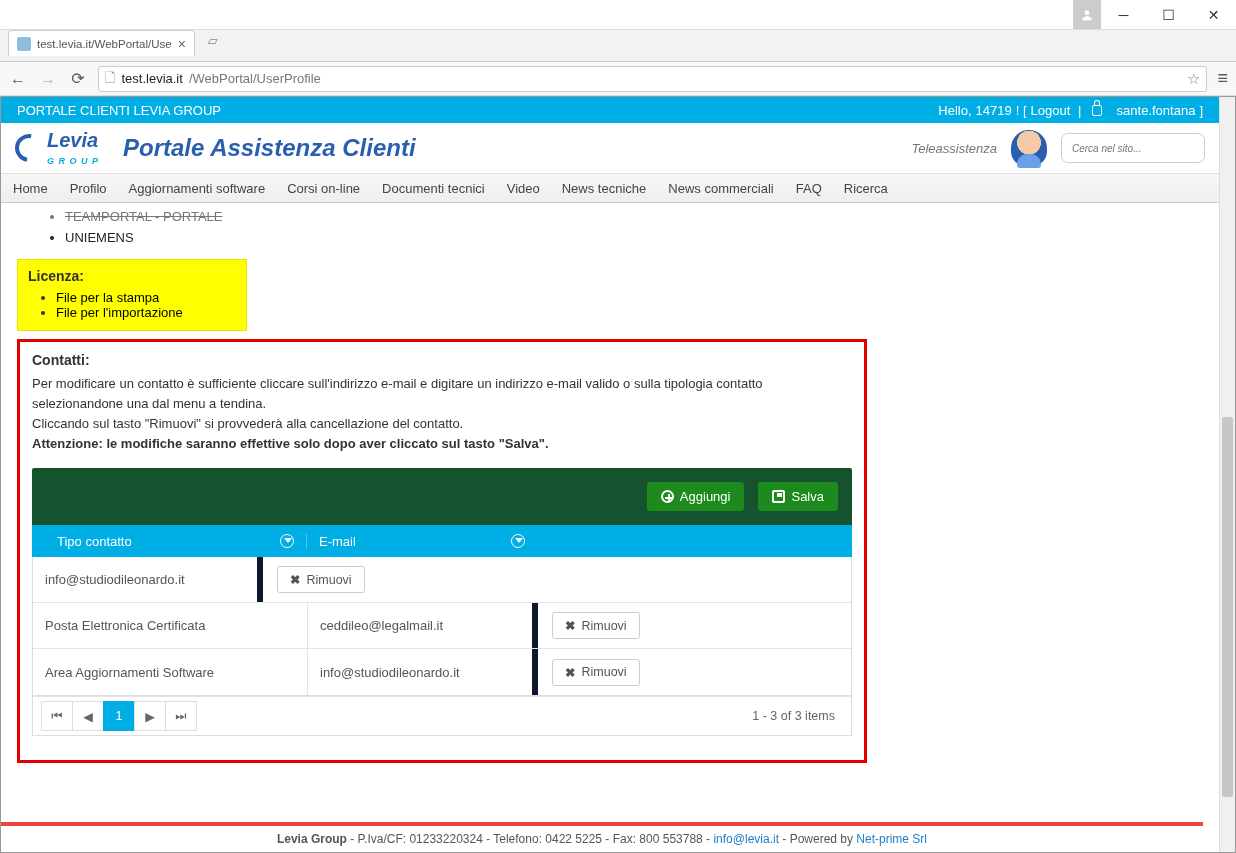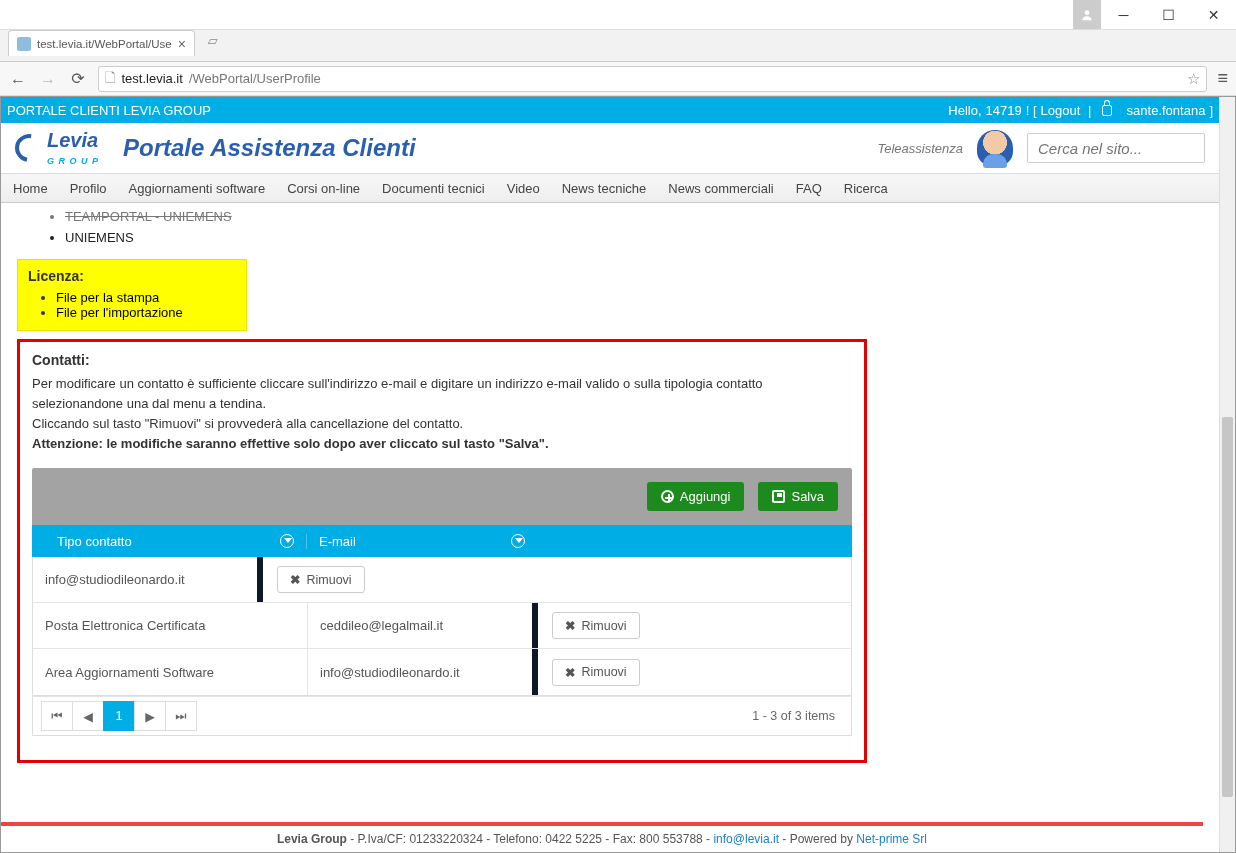--- a/index.html
+++ b/index.html
@@ -29,58 +29,58 @@
 .addr-star { margin-left:auto; color:#888; font-size:15px; }
 .menu-icon { color:#5a5a5a; font-size:18px; }
 
 
 .viewport { position:absolute; top:96px; bottom:0; left:0; right:0; border:1px solid #999; overflow:hidden; }
 .page-scroll { position:absolute; top:0; left:0; right:16px; bottom:0; overflow:hidden; }
 .vscrollbar { position:absolute; top:0; right:0; bottom:0; width:16px; background:#f0f0f0; border-left:1px solid #ddd; }
 .vscrollbar .thumb { position:absolute; left:2px; right:2px; top:320px; height:380px; background:#c6c6c6; border-radius:2px; }
 
 
-.topbar { background:#00aee6; color:#fff; height:26px; display:flex; align-items:center; padding:0 6px; font-size:13px; }
+.topbar { background:#00aee6; color:#fff; height:26px; display:flex; align-items:center; padding:0 16px; font-size:13px; }
 .topbar .right { margin-left:auto; display:flex; align-items:center; gap:4px; }
 .topbar a { color:#fff; text-decoration:none; }
 .lock-ic { display:inline-block; width:10px; height:11px; border:1.5px solid #fff; border-radius:2px; position:relative; margin:0 3px -1px 3px;}
 .lock-ic::before { content:""; position:absolute; top:-6px; left:1px; width:4px; height:5px; border:1.5px solid #fff; border-bottom:none; border-radius:3px 3px 0 0;}
 
 
 .site-header { height:50px; display:flex; align-items:center; padding:0 14px; gap:24px; }
 .logo { display:flex; align-items:center; gap:4px; font-style:italic; font-weight:bold; }
 .logo .swoosh { width:28px; height:28px; border:4px solid #2a5fb0; border-right-color:transparent; border-bottom-color:transparent; border-radius:50%; transform:rotate(-35deg); }
 .logo .name { color:#2a5fb0; font-size:20px; }
 .logo .sub { color:#00aee6; font-size:9px; letter-spacing:1px; }
 .portal-title { color:#2a5fb0; font-style:italic; font-size:24px; font-weight:600; }
 .header-right { margin-left:auto; display:flex; align-items:center; gap:14px; }
 .tele { color:#777; font-style:italic; font-size:13px; }
 .operator-ic { width:36px; height:36px; background:radial-gradient(circle at 50% 35%, #f4c9a6 0 40%, transparent 41%), linear-gradient(#2a5fb0,#2a5fb0); border-radius:50% 50% 40% 40%; position:relative; }
 .operator-ic::after{content:"";position:absolute;bottom:-2px;left:6px;width:24px;height:14px;background:#6aa0e8;border-radius:10px 10px 3px 3px;}
-.search-box { width:178px; height:30px; border:1px solid #ccc; border-radius:2px; padding:0 10px; font-style:italic; color:#999; font-size:15px; background:#fff; }
+.search-box { width:144px; height:30px; border:1px solid #ccc; border-radius:7px; padding:0 10px; font-style:italic; color:#999; font-size:10px; background:#fff; }
 
 
 .mainnav { background:linear-gradient(#f7f7f7,#eee); border-top:1px solid #ddd; border-bottom:1px solid #ccc; height:30px; display:flex; align-items:center; padding:0 12px; gap:22px; font-size:13px; color:#444; }
 .mainnav span { cursor:pointer; }
 
 
 .content { padding:0 16px 12px 16px; }
 .plain-list { list-style:disc; margin-left:48px; margin-top:4px; color:#222; line-height:1.6; }
 .plain-list .strike { text-decoration:line-through; color:#777; text-decoration-color:#777; }
 
 .yellow-box { background:#ffff00; border:1px solid #e6e600; width:230px; padding:8px 10px 10px 10px; margin-top:10px; }
 .yellow-box h4 { font-size:14px; font-weight:bold; margin-bottom:6px; }
 .yellow-box ul { list-style:disc; margin-left:28px; }
 .yellow-box a { color:#000; text-decoration:none; }
 
 .red-panel { border:3px solid #e20000; margin-top:8px; padding:10px 12px 24px 12px; width:850px; }
 .red-panel h4 { font-size:14px; font-weight:bold; margin-bottom:6px; }
 .red-panel p { font-size:13px; line-height:1.55; color:#333; }
 
-.toolbar-green { background:#a3a3a3; padding:14px; margin-top:14px; display:flex; justify-content:flex-end; gap:14px; border-top-left-radius:2px; border-top-right-radius:2px; }
+.toolbar-green { background:#14532d; padding:14px; margin-top:14px; display:flex; justify-content:flex-end; gap:14px; border-top-left-radius:2px; border-top-right-radius:2px; }
 .btn-green { background:#1c8a1c; color:#fff; border:none; padding:7px 14px; font-size:13px; border-radius:3px; display:flex; align-items:center; gap:6px; cursor:pointer; }
 .ic-plus { width:13px; height:13px; border:2px solid #fff; border-radius:50%; position:relative; }
 .ic-plus::before,.ic-plus::after{content:"";position:absolute;background:#fff;}
 .ic-plus::before{left:5px;top:2px;width:2px;height:8px;}
 .ic-plus::after{top:5px;left:2px;height:2px;width:8px;}
 .ic-save { width:13px; height:13px; border:2px solid #fff; border-radius:2px; position:relative; }
 .ic-save::before{content:"";position:absolute;top:1px;left:3px;width:5px;height:4px;background:#fff;}
 
 .table-head { background:#00aee6; color:#fff; display:flex; height:32px; align-items:center; font-size:13px; }
 .th { padding:0 12px; display:flex; align-items:center; gap:6px; }
@@ -182,21 +182,21 @@
       <span>Documenti tecnici</span>
       <span>Video</span>
       <span>News tecniche</span>
       <span>News commerciali</span>
       <span>FAQ</span>
       <span>Ricerca</span>
     </div>
 
     <div class="content">
       <ul class="plain-list">
-        <li class="strike">TEAMPORTAL - UNIEMENS</li>
+        <li class="strike">TEAMPORTAL - PORTALE</li>
         <li>UNIEMENS</li>
       </ul>
 
       <div class="yellow-box">
         <h4>Licenza:</h4>
         <ul>
           <li><a href="#">File per la stampa</a></li>
           <li><a href="#">File per l'importazione</a></li>
         </ul>
       </div>

